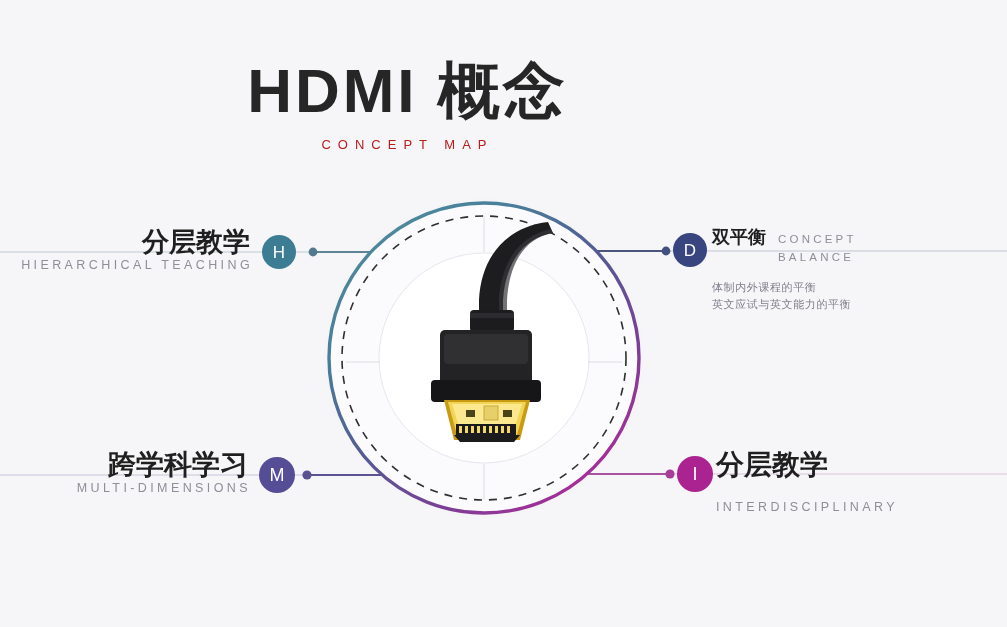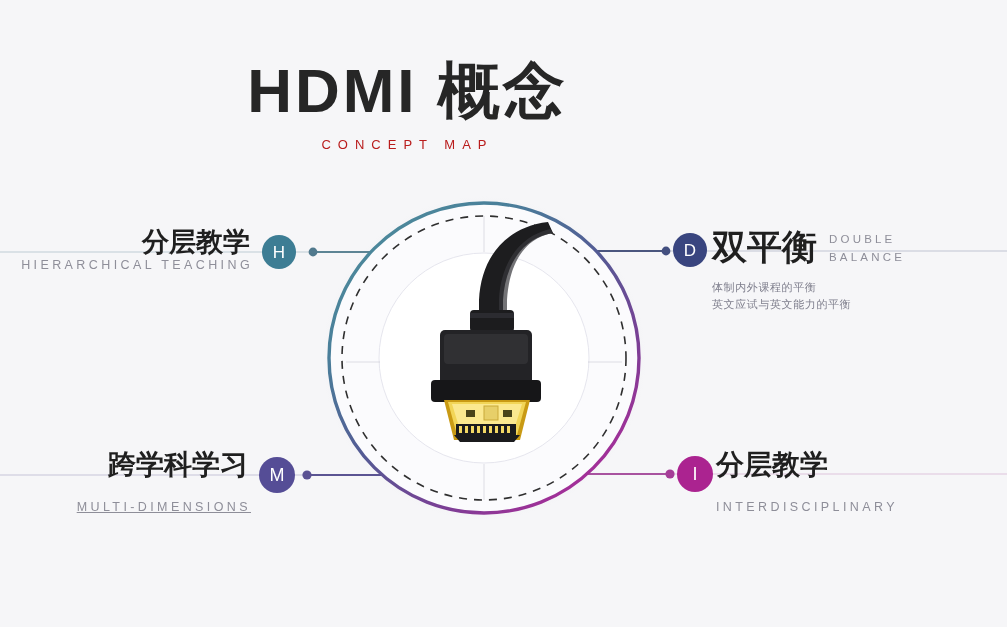--- a/index.html
+++ b/index.html
@@ -96,29 +96,29 @@
   }
 
   
   .grp-h { left: 0; top: 228px; width: 258px; text-align: right; }
   .grp-h .cn-label { padding-right: 8px; padding-left: 19px; }
   .grp-h .en-label { padding-right: 5px; }
 
   
   .grp-m { left: 0; top: 450px; width: 256px; text-align: right; }
   .grp-m .cn-label { padding-right: 8px; font-size: 28px; }
-  .grp-m .en-label { margin-top: 19px; padding-right: 5px; text-decoration: underline; }
+  .grp-m .en-label { padding-right: 5px; }
 
   
   .grp-d { left: 712px; top: 228px; width: 295px; text-align: left; }
   .grp-d .row-top {
     display: flex;
     align-items: flex-start;
   }
-  .grp-d .cn-label { font-size: 35px; }
+  .grp-d .cn-label { font-size: 18px; }
   .grp-d .en-stack {
     margin-left: 12px;
     margin-top: 3px;
     font-size: 11.5px;
     letter-spacing: 3.2px;
     color: #8e8e99;
     line-height: 1.55;
     white-space: nowrap;
   }
   .grp-d .notes {
@@ -260,21 +260,21 @@
 
   <div class="label-group grp-m">
     <div class="cn-label">跨学科学习</div>
     <div class="en-label">MULTI-DIMENSIONS</div>
   </div>
 
   <div class="label-group grp-d">
     <div class="row-top">
       <div class="cn-label">双平衡</div>
       <div class="en-stack">
-        <div>DOUBLE</div>
+        <div>CONCEPT</div>
         <div>BALANCE</div>
       </div>
     </div>
     <div class="notes">
       <div>体制内外课程的平衡</div>
       <div>英文应试与英文能力的平衡</div>
     </div>
   </div>
 
   <div class="label-group grp-i">

